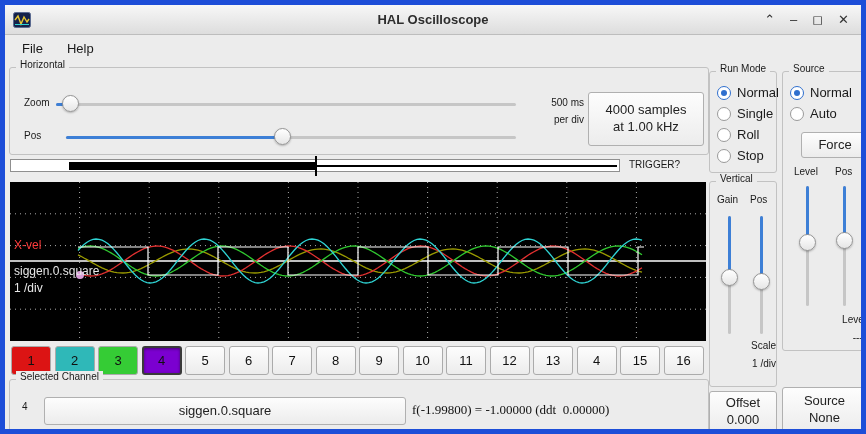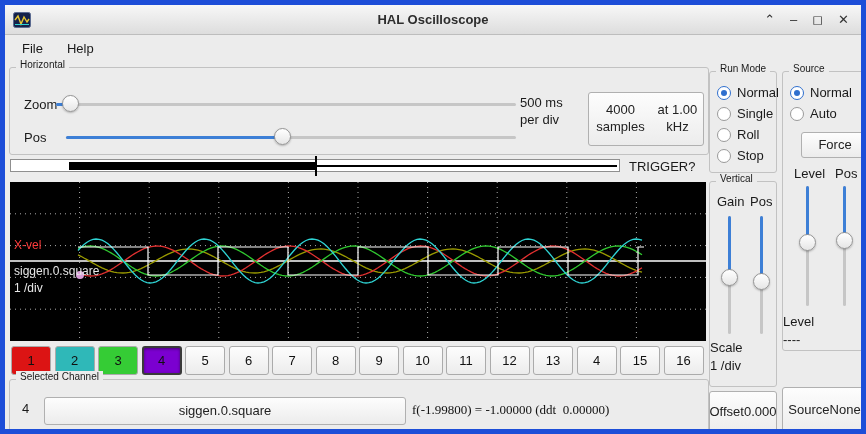--- a/index.html
+++ b/index.html
@@ -15,24 +15,24 @@
   .win-controls span{font-size:13px;color:#333;line-height:30px;cursor:default}
 
   
   .menubar{position:absolute;left:0;top:30px;width:100%;height:27px;display:flex;align-items:center;padding-left:8px;gap:6px}
   .menu-item{padding:3px 9px;border-radius:3px}
 
   
   .group{position:absolute;border:1px solid #c2c2c2;border-radius:3px}
   .group-title{position:absolute;top:-9px;left:6px;background:#ececec;padding:0 4px;font-size:10px;white-space:nowrap}
 
-  .label{position:absolute;font-size:13px;white-space:nowrap}
-  .center{text-align:left}
-
-  .btn{position:absolute;display:flex;flex-direction:row;align-items:center;justify-content:center;background:linear-gradient(#fdfdfd,#ececec);border:1px solid #b0b0b0;border-radius:3px;font-size:13px;color:#222;line-height:1.3;padding:0;font-family:"Liberation Sans",sans-serif}
+  .label{position:absolute;font-size:10px;white-space:nowrap}
+  .center{text-align:right}
+
+  .btn{position:absolute;display:flex;flex-direction:column;align-items:center;justify-content:center;background:linear-gradient(#fdfdfd,#ececec);border:1px solid #b0b0b0;border-radius:3px;font-size:13px;color:#222;line-height:1.3;padding:0;font-family:"Liberation Sans",sans-serif}
 
   
   .hslider{position:absolute;height:18px}
   .hslider .trough{position:absolute;left:0;right:0;top:8px;height:3px;background:#c6c6c6;border-radius:2px}
   .hslider .fill{position:absolute;left:0;top:8px;height:3px;background:#3d7fd6;border-radius:2px}
   .hslider .handle{position:absolute;top:0;width:17px;height:17px;border-radius:50%;background:linear-gradient(#ffffff,#e6e6e6);border:1px solid #949494;box-shadow:0 1px 2px rgba(0,0,0,.25)}
 
   
   .vslider{position:absolute;width:18px}
   .vslider .vtrough{position:absolute;top:0;bottom:0;left:8px;width:3px;background:#c6c6c6;border-radius:2px}

